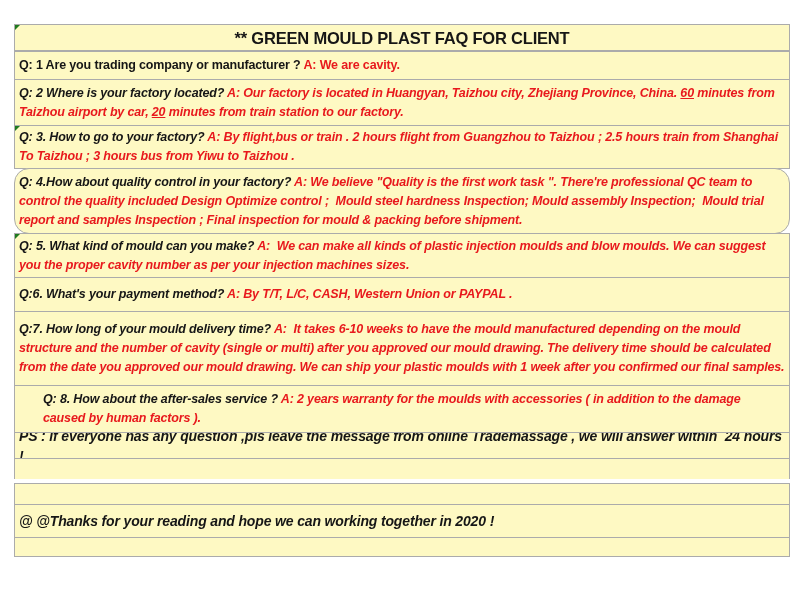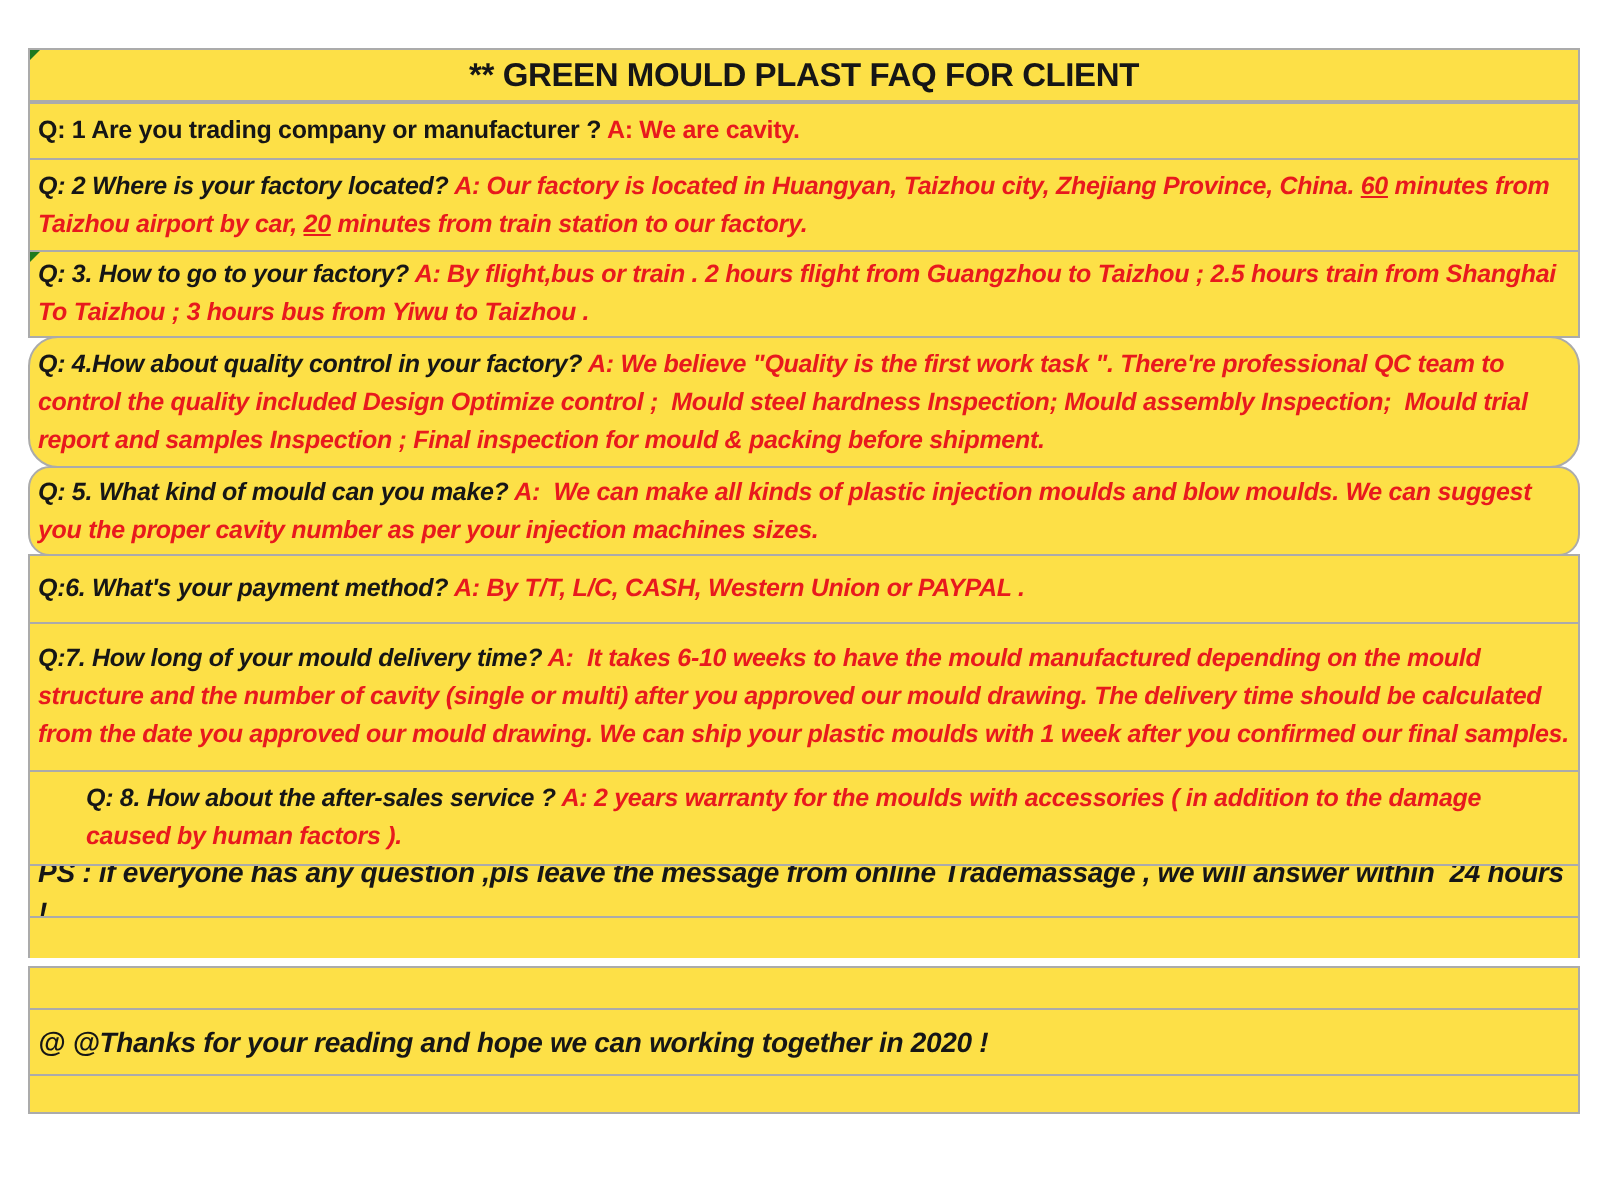--- a/index.html
+++ b/index.html
@@ -6,21 +6,21 @@
   body{
     width:800px;height:600px;overflow:hidden;background:#ffffff;
     font-family:"Liberation Sans","DejaVu Sans",sans-serif;
   }
   :root{
     --red:#e8191d;--ink:#161616;--border:#ababab;--green:#1f7a1f;
   }
   .sheet{position:absolute;left:14px;top:24px;width:776px;}
   .row{
     position:relative;box-sizing:border-box;width:100%;
-    border:1px solid var(--border);background:#fde047;
+    border:1px solid var(--border);background:#fef9c3;
     display:flex;align-items:center;overflow:hidden;
   }
   .row + .row{margin-top:-1px;font-style:italic;}
   .row.gap{border:none;background:#ffffff;}
   .txt{
     width:100%;padding:1px 4px;
     font-size:12.5px;font-weight:700;line-height:19px;
     letter-spacing:-0.15px;color:var(--ink);
     white-space:pre-wrap;
   }
@@ -52,21 +52,21 @@
         <div class="txt"><span class="ques">Q: 2 Where is your factory located? </span><span class="ans">A: Our factory is located in Huangyan, Taizhou city, Zhejiang Province, China. </span><span class="ans u">60</span><span class="ans"> minutes from Taizhou airport by car, </span><span class="ans u">20</span><span class="ans"> minutes from train station to our factory.</span></div>
       </div>
       <div class="row" style="height: 44px;">
         <span class="marker"></span>
         <div class="txt"><span class="ques">Q: 3. How to go to your factory? </span><span class="ans">A: By flight,bus or train . 2 hours flight from Guangzhou to Taizhou ; 2.5 hours train from Shanghai To Taizhou ; 3 hours bus from Yiwu to Taizhou .</span></div>
       </div>
       <div class="row" style="height: 66px; border-radius: 15px;">
         <span class="marker"></span>
         <div class="txt"><span class="ques">Q: 4.How about quality control in your factory? </span><span class="ans">A: We believe "Quality is the first work task ". There're professional QC team to control the quality included Design Optimize control ;  Mould steel hardness Inspection; Mould assembly Inspection;  Mould trial report and samples Inspection ; Final inspection for mould &amp; packing before shipment.</span></div>
       </div>
-      <div class="row" style="height: 45px; border-radius: 11px;">
+      <div class="row" style="height: 45px;">
         <span class="marker"></span>
         <div class="txt"><span class="ques">Q: 5. What kind of mould can you make? </span><span class="ans">A:  We can make all kinds of plastic injection moulds and blow moulds. We can suggest you the proper cavity number as per your injection machines sizes.</span></div>
       </div>
       <div class="row" style="height: 35px;">
         <div class="txt"><span class="ques">Q:6. What's your payment method? </span><span class="ans">A: By T/T, L/C, CASH, Western Union or PAYPAL .</span></div>
       </div>
       <div class="row" style="height: 75px;">
         <div class="txt"><span class="ques">Q:7. How long of your mould delivery time? </span><span class="ans">A:  It takes 6-10 weeks to have the mould manufactured depending on the mould structure and the number of cavity (single or multi) after you approved our mould drawing. The delivery time should be calculated from the date you approved our mould drawing. We can ship your plastic moulds with 1 week after you confirmed our final samples.</span></div>
       </div>
       <div class="row" style="height: 48px; padding-left: 24px;">

